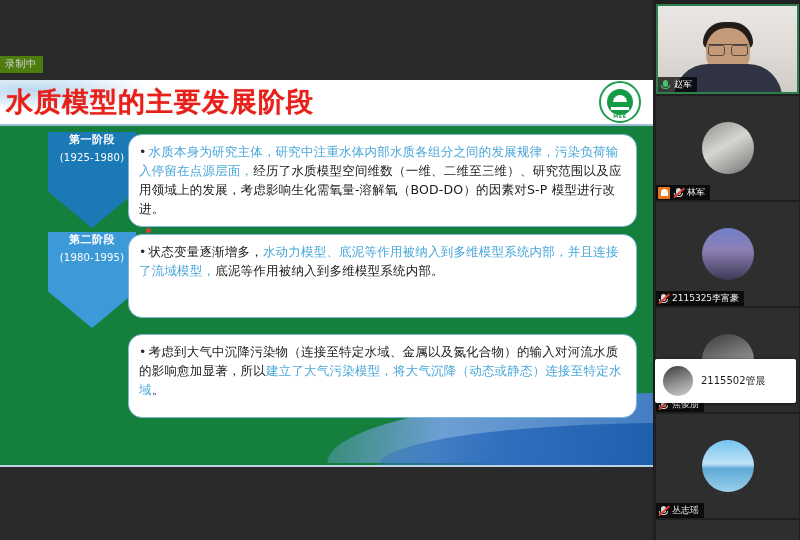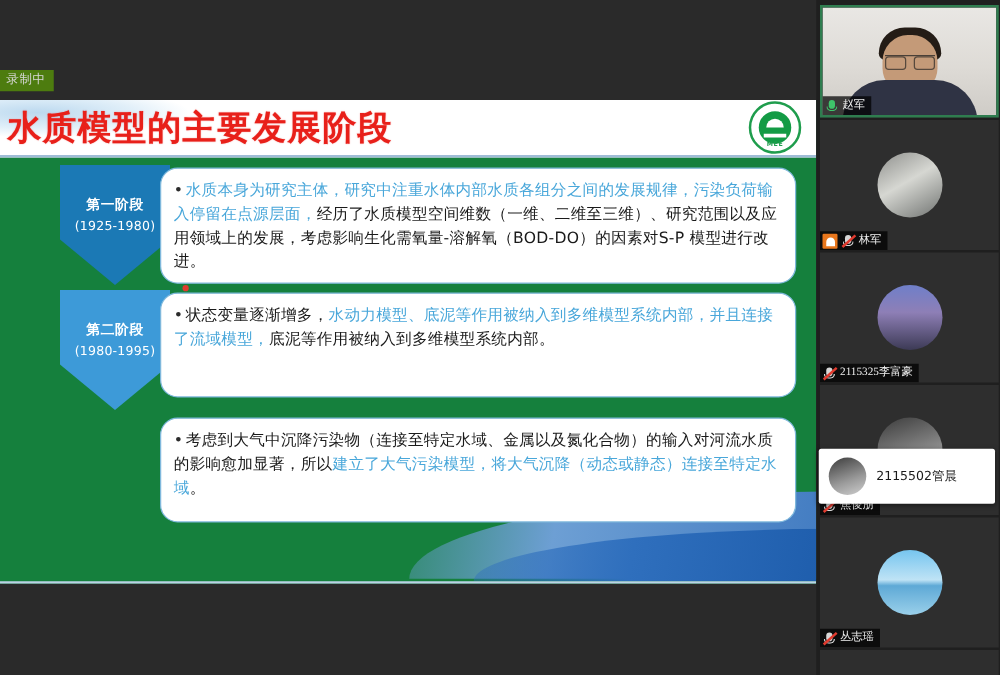--- a/index.html
+++ b/index.html
@@ -99,21 +99,21 @@
   .row.r1 { top: 6px; }
   .row.r2 { top: 106px; }
   .row.r3 { top: 206px; }
 
   
   .chev {
     position: absolute; left: 48px; top: 0;
     width: 88px; height: 96px;
     color: #fff; text-align: center;
     clip-path: polygon(0 0, 100% 0, 100% 62%, 50% 100%, 0 62%);
-    display: flex; flex-direction: column; justify-content: center; align-items: center;
+    display: flex; flex-direction: column; align-items: center;
     padding-bottom: 18px;
   }
   .chev .cname { font-size: 11px; font-weight: bold; letter-spacing: .5px; }
   .chev .cyears { font-size: 10px; margin-top: 5px; letter-spacing: .2px; }
   .chev.c1 { background: #1b79b5; }
   .chev.c2 { background: #3d9ad8; }
   .chev.c3 { background: #8ec0e4; }
 
   
   .callout {
@@ -192,23 +192,23 @@
     border-radius:50%; background:#2b2016;
   }
   .av-bear::before{ left:8px; } .av-bear::after{ right:8px; }
   .av-bear .snout {
     position:absolute; left:50%; top:20px; transform:translateX(-50%);
     width:20px; height:17px; border-radius:50%; background:#2b2016;
   }
 
   .namebar {
     position: absolute; left: 0; bottom: 0;
-    display: flex; align-items: flex-start; gap: 3px;
+    display: flex; align-items: center; gap: 3px;
     background: rgba(0,0,0,.72);
-    padding: 2px 5px 2px 2px; height: 15px; font-family: Liberation Serif, serif;
+    padding: 2px 5px 2px 2px; height: 15px;
   }
   .namebar .nm { color: #f0f0f0; font-size: 9px; white-space: nowrap; line-height: 1; }
   .host-badge {
     width: 12px; height: 12px; background: #e8761c;
     display:flex; align-items:center; justify-content:center;
     border-radius:1px;
   }
   .host-badge .p { width:7px; height:7px; border-radius:50% 50% 0 0; background:#fff; }
   .mic {
     position: relative; width: 11px; height: 12px; flex: 0 0 auto;

